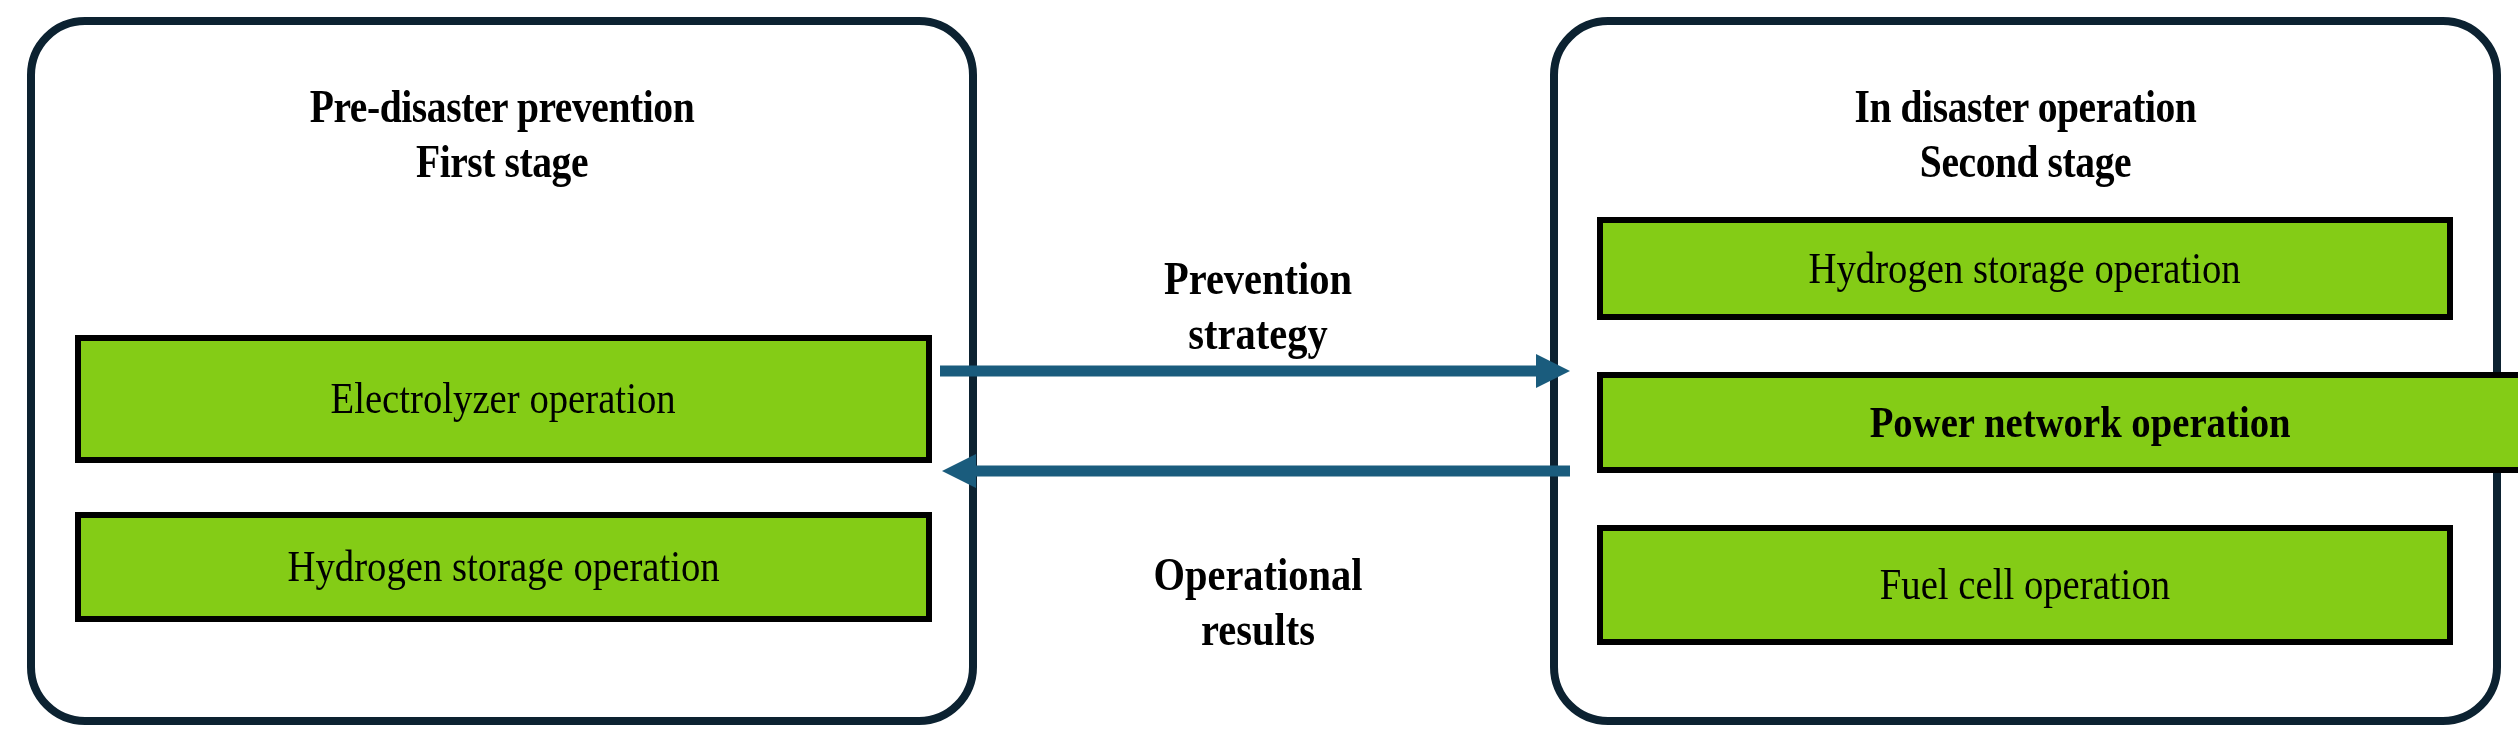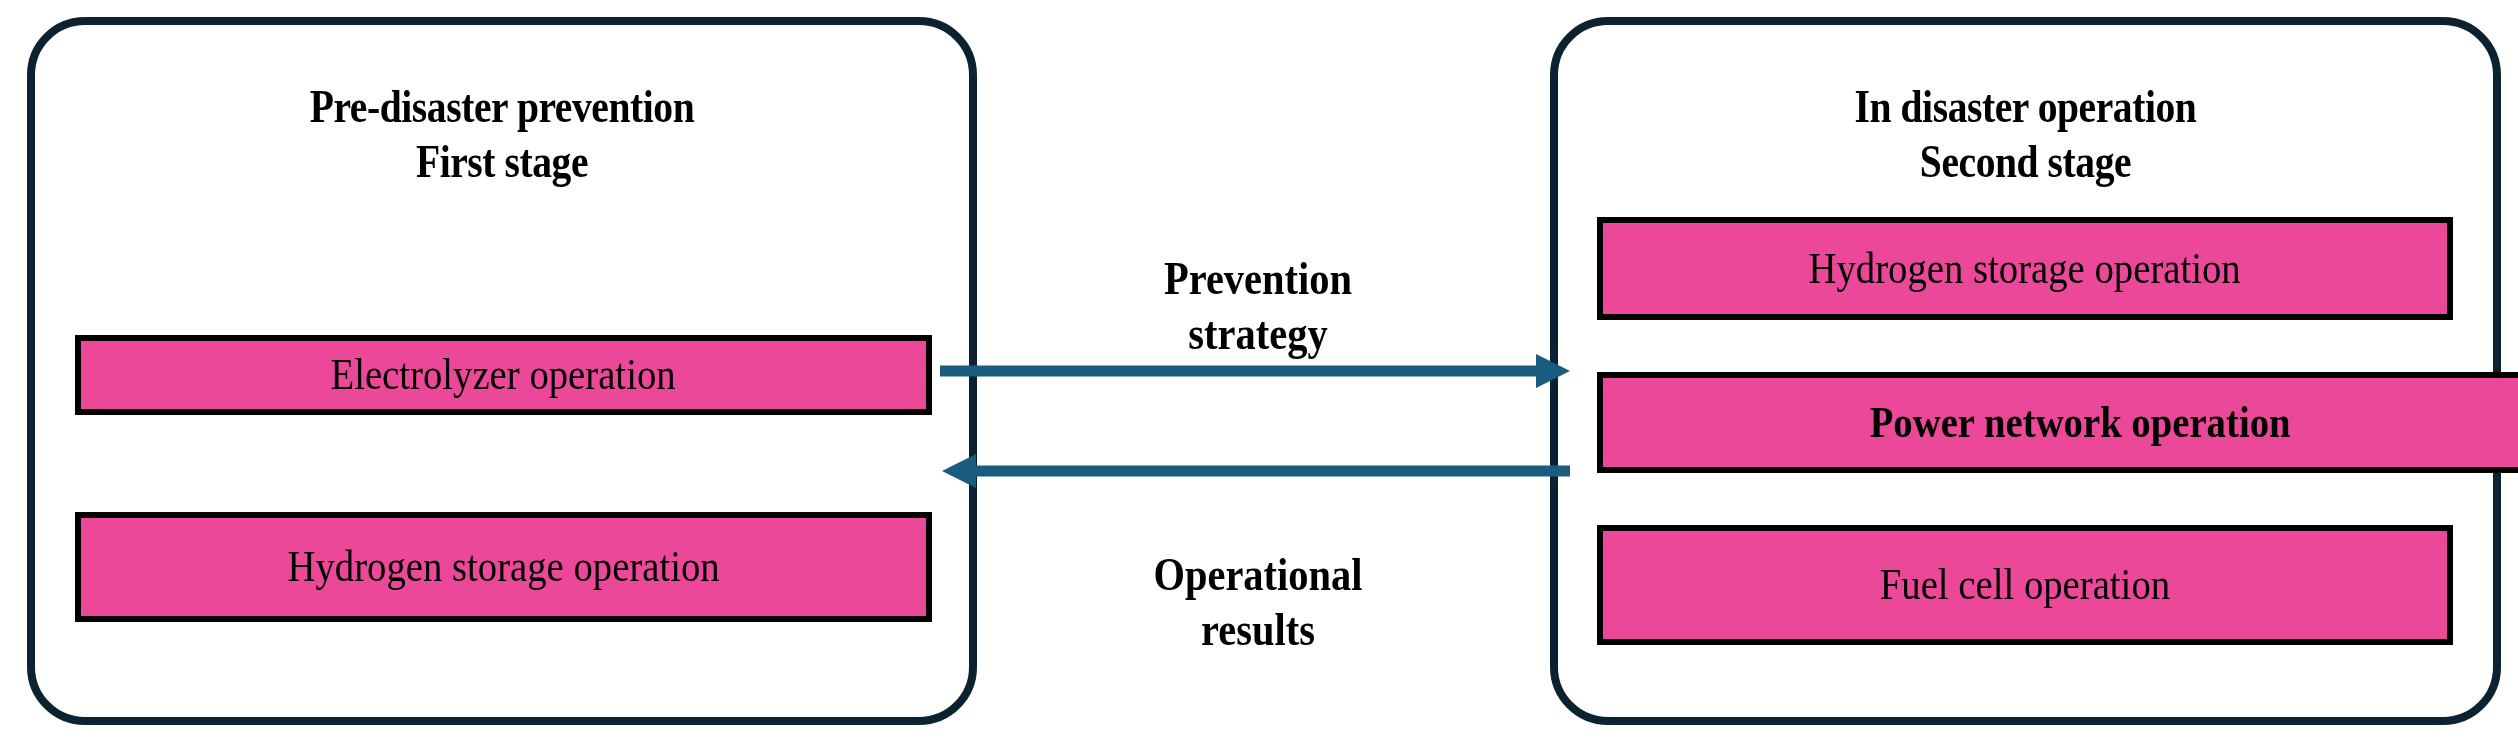--- a/index.html
+++ b/index.html
@@ -44,34 +44,34 @@
   }
   #title-left  { left: 27px;   top: 26px; width: 950px; }
   #title-right { left: 1550px; top: 26px; width: 951px; }
   .stage-title .line2 { display: block; }
 
   
   .op-box {
     position: absolute;
     box-sizing: border-box;
     border: 6px solid #000000;
-    background: #ec4899;
+    background: #84cc16;
     display: flex;
     align-items: center;
     justify-content: center;
   }
   .op-label {
     font-size: 44px;
     color: #000000;
     transform: scaleX(0.88);
     white-space: nowrap;
     line-height: 1;
   }
 
-  #op-left-0  { left: 75px;   top: 335px; width: 857px; height: 80px; }
+  #op-left-0  { left: 75px;   top: 335px; width: 857px; height: 128px; }
   #op-left-1  { left: 75px;   top: 512px; width: 857px; height: 110px; }
   #op-right-0 { left: 1597px; top: 217px; width: 856px; height: 103px; }
   #op-right-1 { left: 1597px; top: 372px; width: 966px; height: 101px; font-weight: bold; }
   #op-right-2 { left: 1597px; top: 525px; width: 856px; height: 120px; }
 
   
   .arrow-svg {
     position: absolute;
     left: 940px;
     top: 330px;

